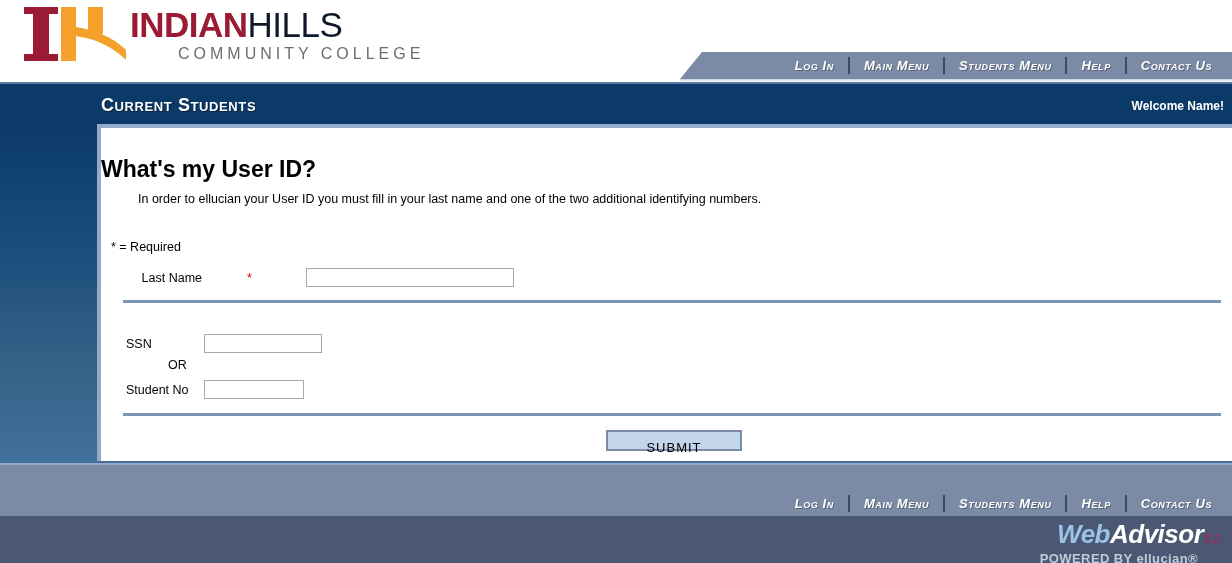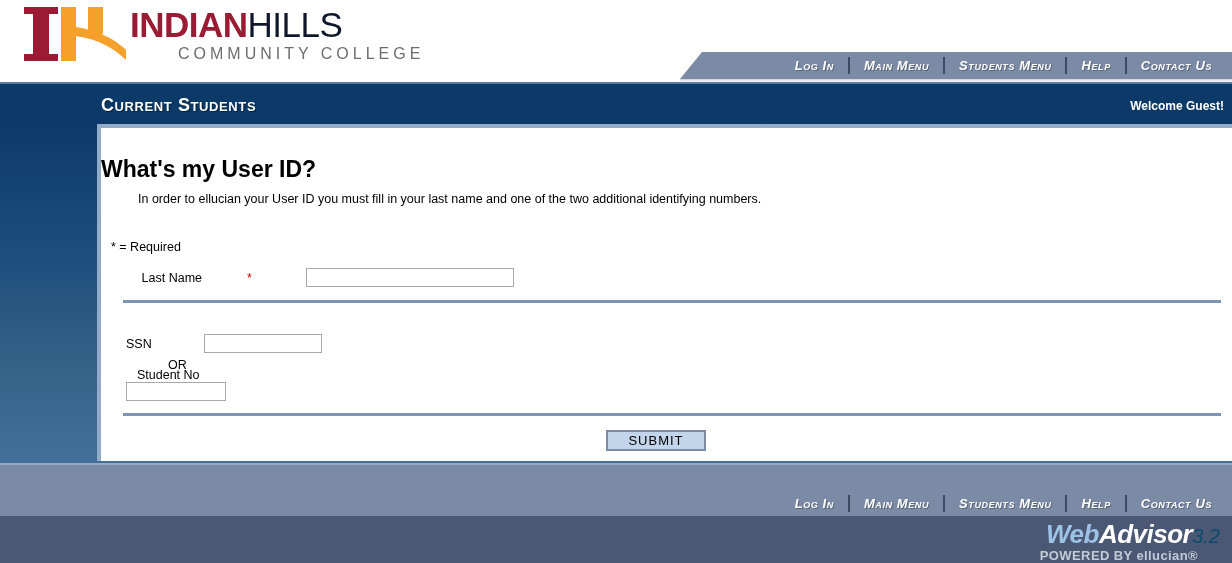--- a/index.html
+++ b/index.html
@@ -175,21 +175,21 @@
   }
 
   .row {
     position: absolute;
     display: flex;
     align-items: center;
   }
   .row-lastname { left: 24px; top: 140px; gap: 44px; }
   .row-ssn      { left: 25px; top: 206px; }
   .row-or       { left: 25px; top: 230px; }
-  .row-studno   { left: 25px; top: 240px; flex-direction: column; }
+  .row-studno   { left: 25px; top: 252px; }
 
   .fld-label {
     font-size: 12.5px;
     color: #000000;
     white-space: nowrap;
   }
   .req-star {
     color: #cc0000;
     font-size: 12.5px;
     margin-left: 1px;
@@ -219,31 +219,31 @@
     width: 1098px;
     height: 3px;
     background: #7b93b4;
   }
   .divider-1 { top: 172px; }
   .divider-2 { top: 285px; }
 
   .submit-btn {
     position: absolute;
     left: 505px; top: 302px;
-    width: 100px; height: 21px;
+    width: 136px; height: 21px;
     background: #c3d5ea;
     border: 2px solid #7b8aa5;
     font-family: "Liberation Sans", sans-serif;
     font-size: 13px;
     letter-spacing: 1px;
     color: #000000;
     cursor: pointer;
     text-align: center;
     line-height: 17px;
-    padding: 0;
+    padding: 7px;
   }
 
   
   .footer-band {
     position: absolute;
     left: 0; top: 463px;
     width: 1232px; height: 53px;
     background: #7b8aa5;
   }
   .footer-band-hl {
@@ -302,24 +302,24 @@
     font-size: 26px;
     font-style: italic;
     font-weight: bold;
     line-height: 28px;
     white-space: nowrap;
     letter-spacing: -0.5px;
   }
   .wa-web { color: #9cc2e6; }
   .wa-adv { color: #ffffff; }
   .wa-ver {
-    font-size: 20px;
+    font-size: 12px;
     font-style: italic;
     font-weight: normal;
-    color: #0c4a6e;
+    color: #be185d;
     letter-spacing: 0;
   }
   .wa-line2 {
     font-size: 13px;
     font-weight: bold;
     color: #c3cbd9;
     letter-spacing: 0.4px;
     line-height: 11px;
     margin-right: 22px;
     white-space: nowrap;
@@ -364,21 +364,21 @@
       <div class="navsep"></div>
       <div class="navitem">Contact Us</div>
     </div>
   </div>
   <div class="topnav-shadow"></div>
 
   <div class="titlebar">
     <div class="titlebar-top-hl"></div>
   </div>
   <div class="pagetitle">Current Students</div>
-  <div class="welcome">Welcome Guest!</div>
+  <div class="welcome">Welcome Name!</div>
 
   <div class="leftrail"></div>
 
   <div class="panel">
     <div class="panel-inner">
 
       <div class="form-title">What's my User ID?</div>
       <div class="form-desc">In order to ellucian your User ID you must fill in your last name and one of the two additional identifying numbers.</div>
       <div class="required-note">* = Required</div>
 

